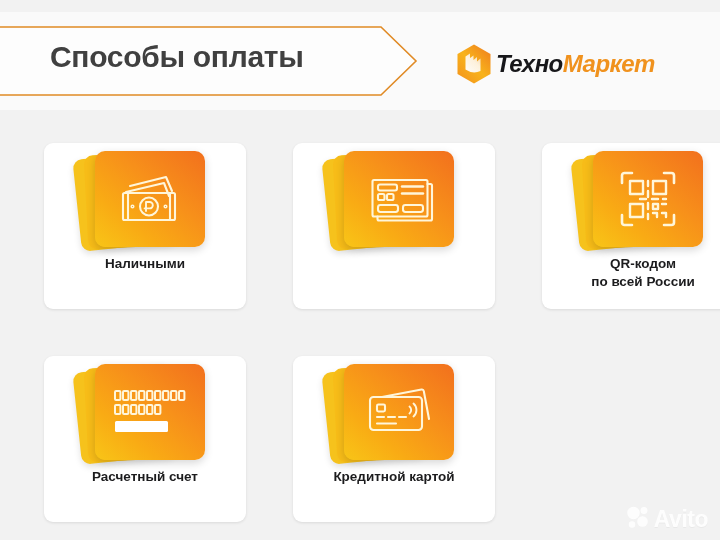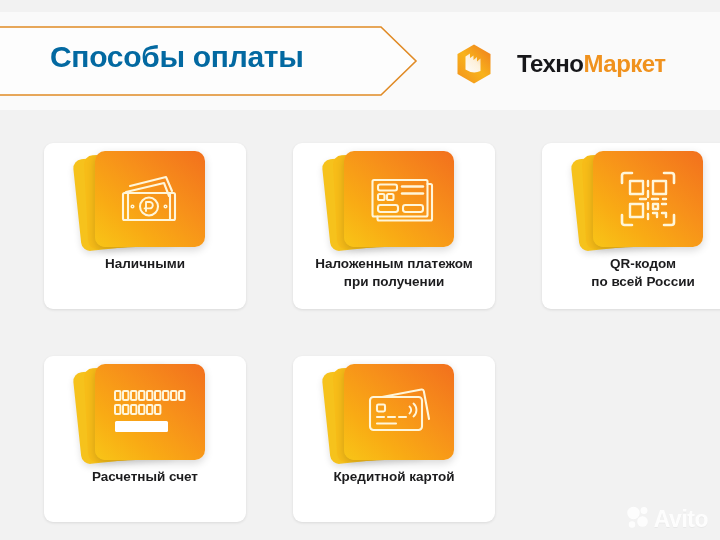--- a/index.html
+++ b/index.html
@@ -43,33 +43,34 @@
     height: 70px;
   }
   .banner svg { display: block; }
 
   .banner-title {
     position: absolute;
     left: 50px;
     top: 40px;
     font-size: 30px;
     font-weight: bold;
-    color: #0369a1;
+    color: #404040;
     letter-spacing: -0.3px;
     white-space: nowrap;
   }
 
   
   .logo {
     position: absolute;
     left: 452px;
     top: 42px;
     display: flex;
     align-items: center;
-    gap: 21px;
+    gap: 0;
+    font-style: italic;
   }
   .logo-mark { width: 44px; height: 44px; display: block; }
   .logo-text {
     font-size: 24px;
     font-weight: bold;
     letter-spacing: -0.5px;
     white-space: nowrap;
     line-height: 1;
   }
   .logo-text .t1 { color: #17171a; }
@@ -246,24 +247,20 @@
             <rect x="16" y="23" width="6.5" height="6" rx="1.6"></rect>
             <rect x="25" y="23" width="6.5" height="6" rx="1.6"></rect>
             <path d="M40 15.5 H61" stroke-width="2.4"></path>
             <path d="M40 22.5 H61" stroke-width="2.4"></path>
             <rect x="16" y="34" width="20" height="7" rx="2.4"></rect>
             <rect x="41" y="34" width="20" height="7" rx="2.4"></rect>
           </svg>
         </span>
       </div>
     </div>
-    <div class="card-label">
-      <span>Наложенным платежом</span>
-      <span class="l2">при получении</span>
-    </div>
   </div>
 
   <div class="card">
     <div class="tile-wrap">
       <div class="tile-back"></div>
       <div class="tile-back2"></div>
       <div class="tile-front">
         <span>
           <svg width="58" height="58" viewBox="0 0 58 58" fill="none" stroke="#fff6da" stroke-width="2.6" stroke-linecap="round" stroke-linejoin="round">
             <path d="M3 13 V5.5 A2.5 2.5 0 0 1 5.5 3 H13"></path>

